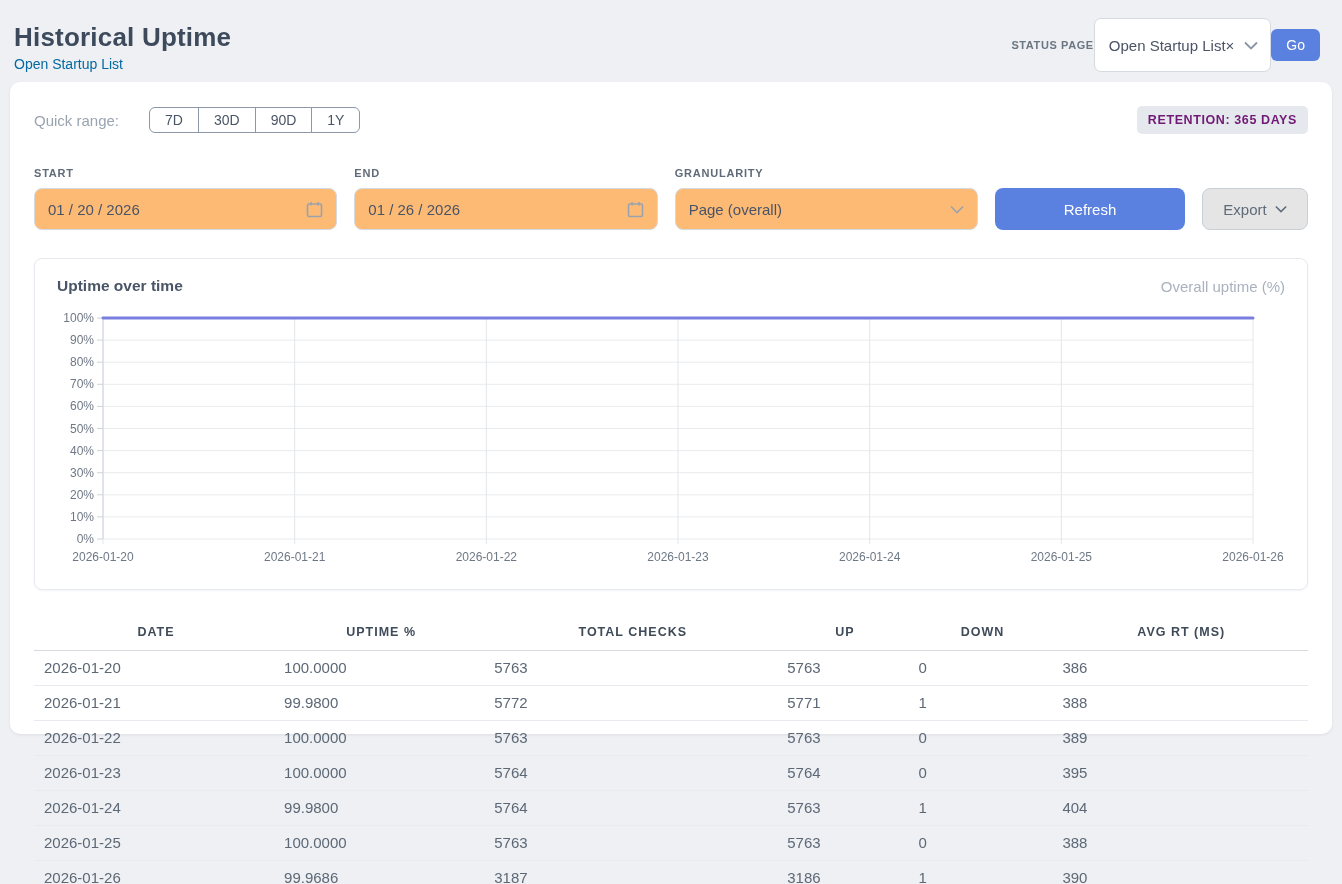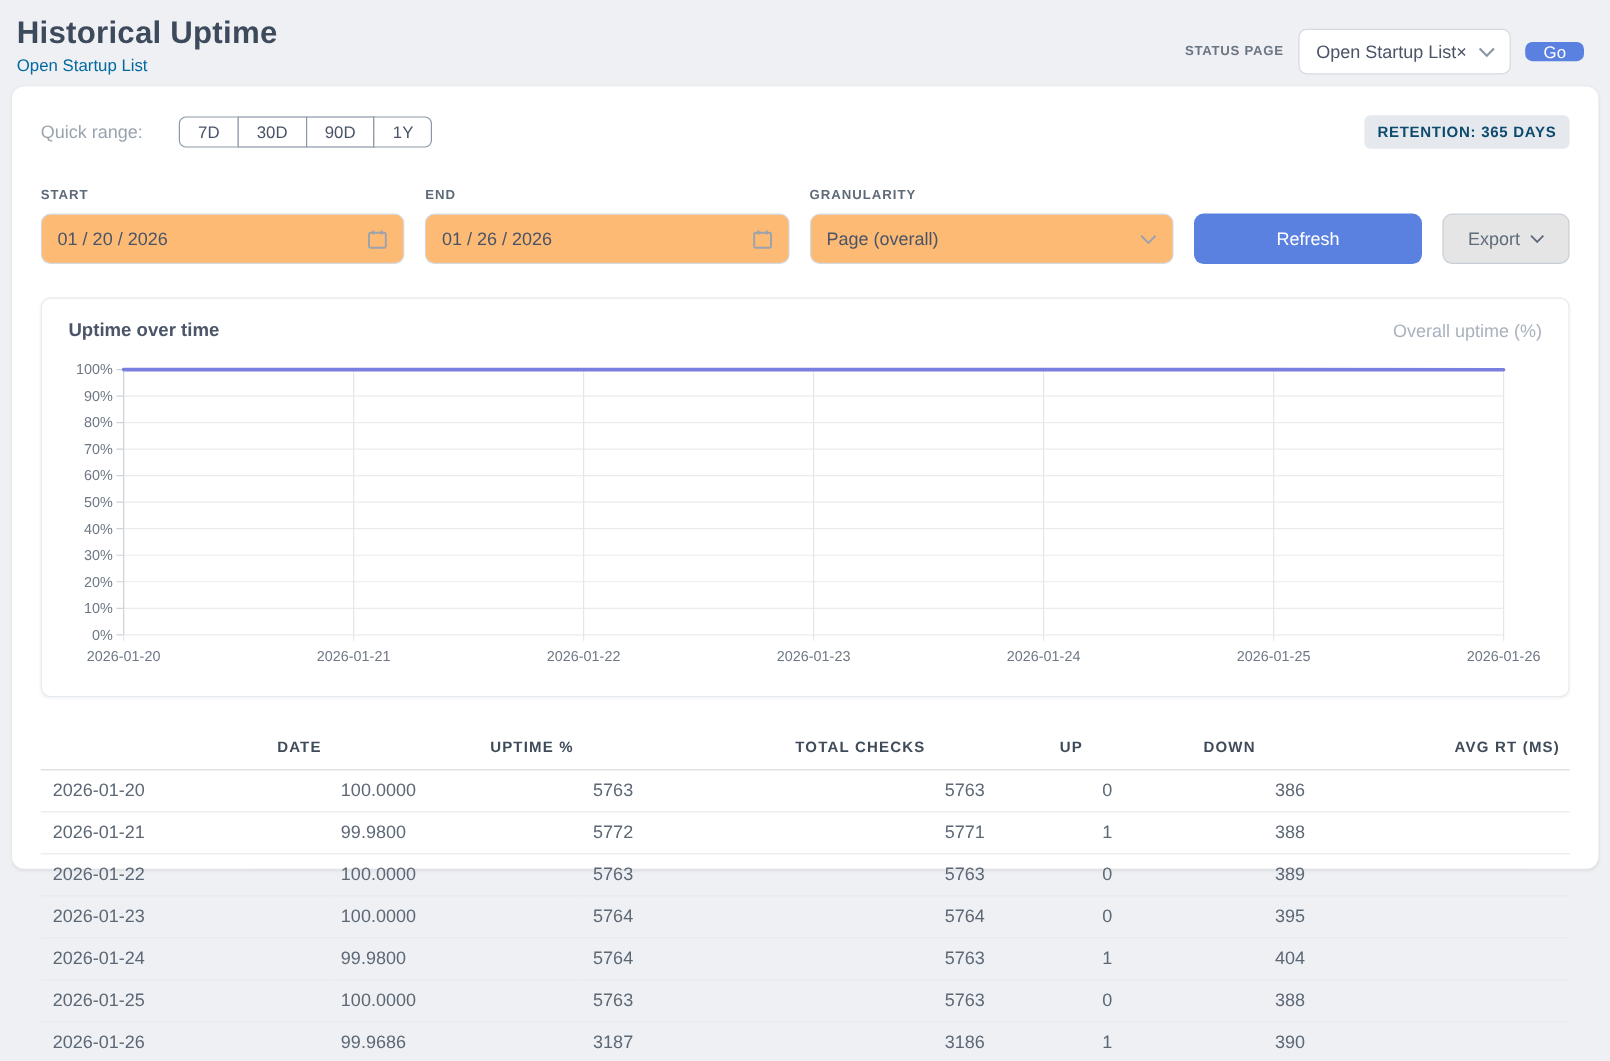--- a/index.html
+++ b/index.html
@@ -2,55 +2,55 @@
 <html><head>
 <meta charset="utf-8">
 <style>
   * { box-sizing: border-box; margin: 0; padding: 0; }
   html,body { width: 1342px; height: 884px; background: #eef0f3; font-family: "Liberation Sans", sans-serif; overflow: hidden; }
 
   
   .top-header { display: flex; justify-content: space-between; align-items: flex-end; padding: 12px 22px 10px 14px; }
   .page-title { font-size: 26px; font-weight: 700; color: #3d4a5c; letter-spacing: 0.2px; }
   .page-subtitle { font-size: 14px; color: #0369a1; margin-top: 3px; }
-  .header-right { display: flex; align-items: center; gap: 12px; margin-top: 6px; }
+  .header-right { display: flex; align-items: center; margin-top: 6px; }
   .status-page-label { font-size: 11px; font-weight: 700; letter-spacing: 0.6px; color: #6b7683; }
-  .status-select { display: flex; align-items: center; gap: 10px; background: #fff; border: 1px solid #d5dae0; border-radius: 7px; height: 38px; padding: 0 12px 0 14px; font-size: 15px; color: #4a5466; cursor: pointer; }
-  .go-btn { background: #5b81e0; color: #fff; border: none; border-radius: 6px; height: 16px; padding: 0 15px; font-size: 14px; cursor: pointer; }
+  .status-select { display: flex; align-items: center; gap: 10px; background: #fff; border: 1px solid #d5dae0; border-radius: 7px; height: 54px; padding: 0 12px 0 14px; font-size: 15px; color: #4a5466; cursor: pointer; }
+  .go-btn { background: #5b81e0; color: #fff; border: none; border-radius: 6px; height: 32px; padding: 0 15px; font-size: 14px; cursor: pointer; }
 
   
   .panel { margin: 0 10px 8px 10px; background: #fff; border-radius: 10px; box-shadow: 0 1px 3px rgba(20,30,50,.08); padding: 24px; height: 652px; }
 
   .quickrow { display: flex; justify-content: space-between; align-items: center; }
   .quickrange-wrap { display: flex; align-items: center; gap: 14px; }
   .quickrange-label { font-size: 15px; color: #9aa4af; }
   .qr-group { display: inline-flex; }
   .qr-btn { background: #fff; border: 1px solid #8c97a7; color: #4a5466; font-size: 14px; padding: 4px 15px; margin-left: -1px; cursor: pointer; font-family: inherit; }
   .qr-btn:first-child { border-radius: 6px 0 0 6px; margin-left: 16px; }
   .qr-btn:last-child { border-radius: 0 6px 6px 0; }
-  .retention-badge { background: #e5e8ed; color: #0c4a6e; font-size: 12.5px; font-weight: 700; letter-spacing: 0.6px; padding: 7px 11px; border-radius: 5px; }
+  .retention-badge { background: #e5e8ed; color: #701a75; font-size: 12.5px; font-weight: 700; letter-spacing: 0.6px; padding: 7px 11px; border-radius: 5px; }
 
   
   .form-row { display: flex; gap: 17px; margin-top: 22px; align-items: flex-end; }
   .field { flex: 1 1 306px; }
   .field-label { font-size: 11px; font-weight: 700; letter-spacing: 0.8px; color: #5f6b79; margin-bottom: 9px; }
   .input-box { display: flex; align-items: center; justify-content: space-between; height: 42px; border: 1px solid #d5dae0; border-radius: 8px; padding: 0 13px; background: #fdba74; font-size: 15px; color: #4a5466; cursor: text; }
   .select-box { cursor: pointer; }
   .refresh-btn { flex: 0 0 190px; height: 42px; background: #5b81e0; color: #fff; border: none; border-radius: 8px; font-size: 15px; cursor: pointer; font-family: inherit; margin-top: 32px; }
   .export-btn { flex: 0 0 106px; height: 42px; background: #e5e5e5; border: 1px solid #c9cfd7; border-radius: 8px; font-size: 15px; color: #5f6b79; display: flex; align-items: center; justify-content: center; gap: 8px; cursor: pointer; font-family: inherit; }
 
   
   .chart-card { margin-top: 28px; border: 1px solid #e6e9ed; border-radius: 8px; box-shadow: 0 1px 2px rgba(20,30,50,.05); padding: 18px 22px 16px 22px; }
   .chart-head { display: flex; justify-content: space-between; align-items: center; margin-bottom: 14px; }
   .chart-title { font-size: 15.5px; font-weight: 700; color: #4a5568; }
   .chart-legend { font-size: 15px; color: #a9b2be; }
 
   
   .uptime-table { width: 100%; border-collapse: collapse; margin-top: 26px; }
-  .uptime-table th { text-align: right; font-size: 12.5px; font-weight: 700; letter-spacing: 1px; color: #3f4b59; padding: 9px 8px 11px 8px; border-bottom: 1px solid #d6dade; }
+  .uptime-table th { text-align: center; font-size: 12.5px; font-weight: 700; letter-spacing: 1px; color: #3f4b59; padding: 9px 8px 11px 8px; border-bottom: 1px solid #d6dade; }
   .uptime-table td { font-size: 15px; color: #5d6876; padding: 8px 8px 9px 8px; border-bottom: 1px solid #e7eaee; }
   .uptime-table th:first-child, .uptime-table td:first-child { padding-left: 10px; }
   col.c-date { width: 19%; } col.c-uptime { width: 16.5%; } col.c-total { width: 23%; }
   col.c-up { width: 10.3%; } col.c-down { width: 11.3%; } col.c-avg { width: 19.9%; }
 
   .chev { flex: 0 0 auto; }
 </style>
 </head>
 <body>
 

